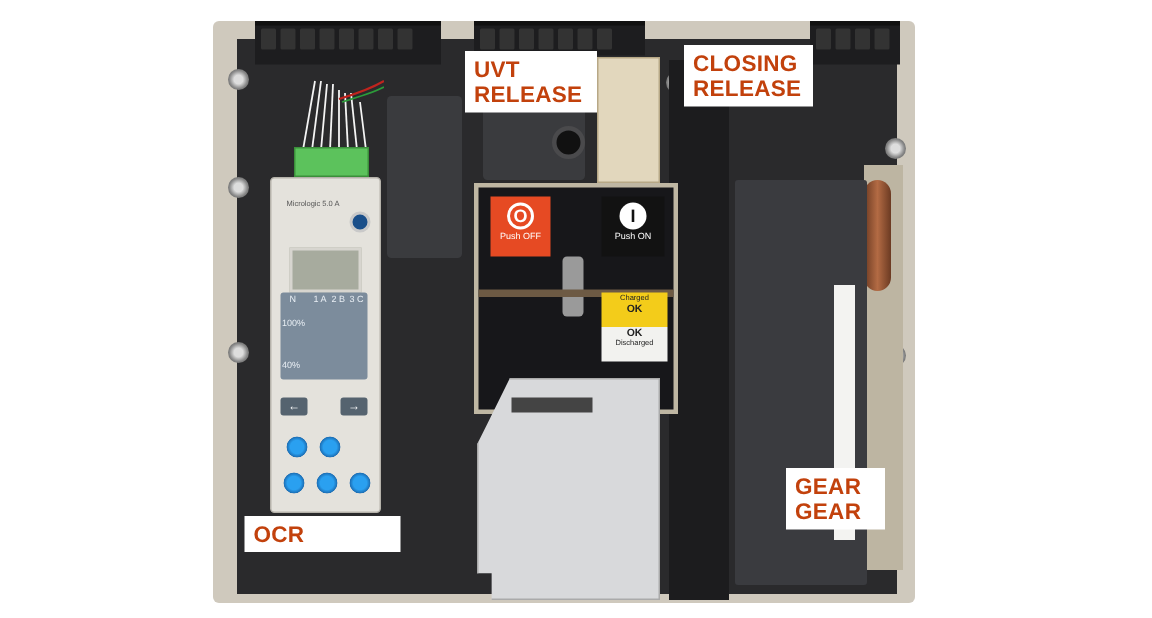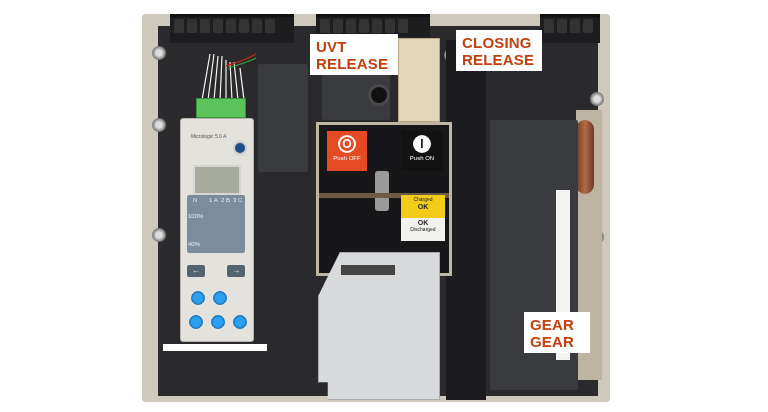--- a/index.html
+++ b/index.html
@@ -137,13 +137,14 @@
 </div>
 <div class="abs lbl" style="left:456px;top:30px;width:74px;">
   <div>CLOSING</div>
   <div>RELEASE</div>
 </div>
 <div class="abs lbl" style="left:488px;top:312px;width:54px;margin-left:36px;">
   <div>GEAR</div>
   <div>GEAR</div>
 </div>
 <div class="abs lbl" style="left:163px;top:344px;width:92px;">
+  <div>OCR</div>
 </div>
 
 </body></html>

